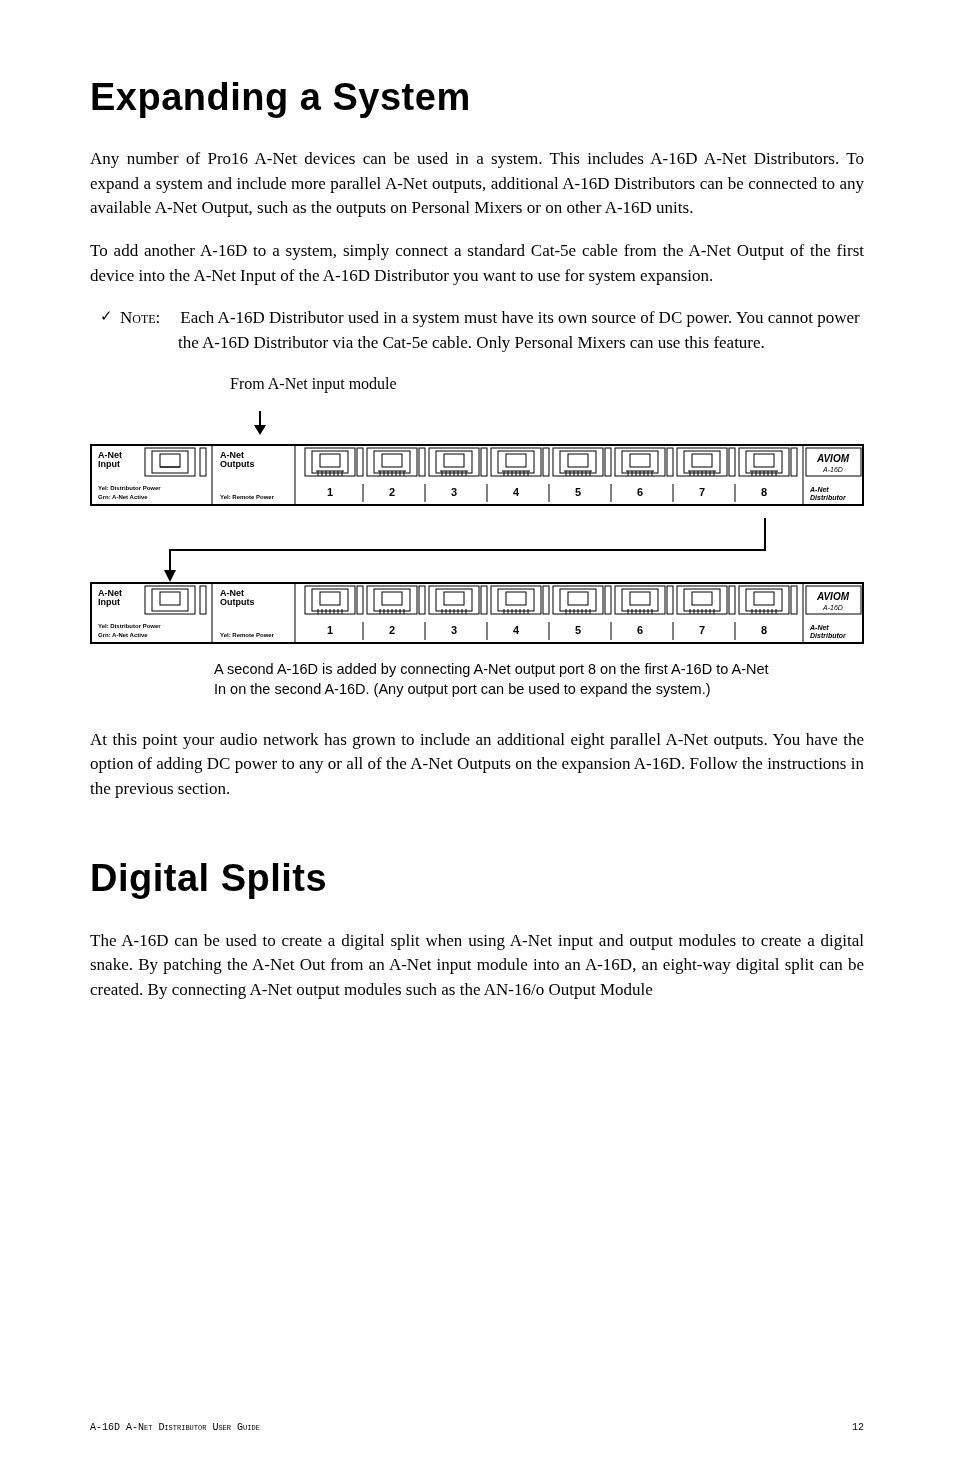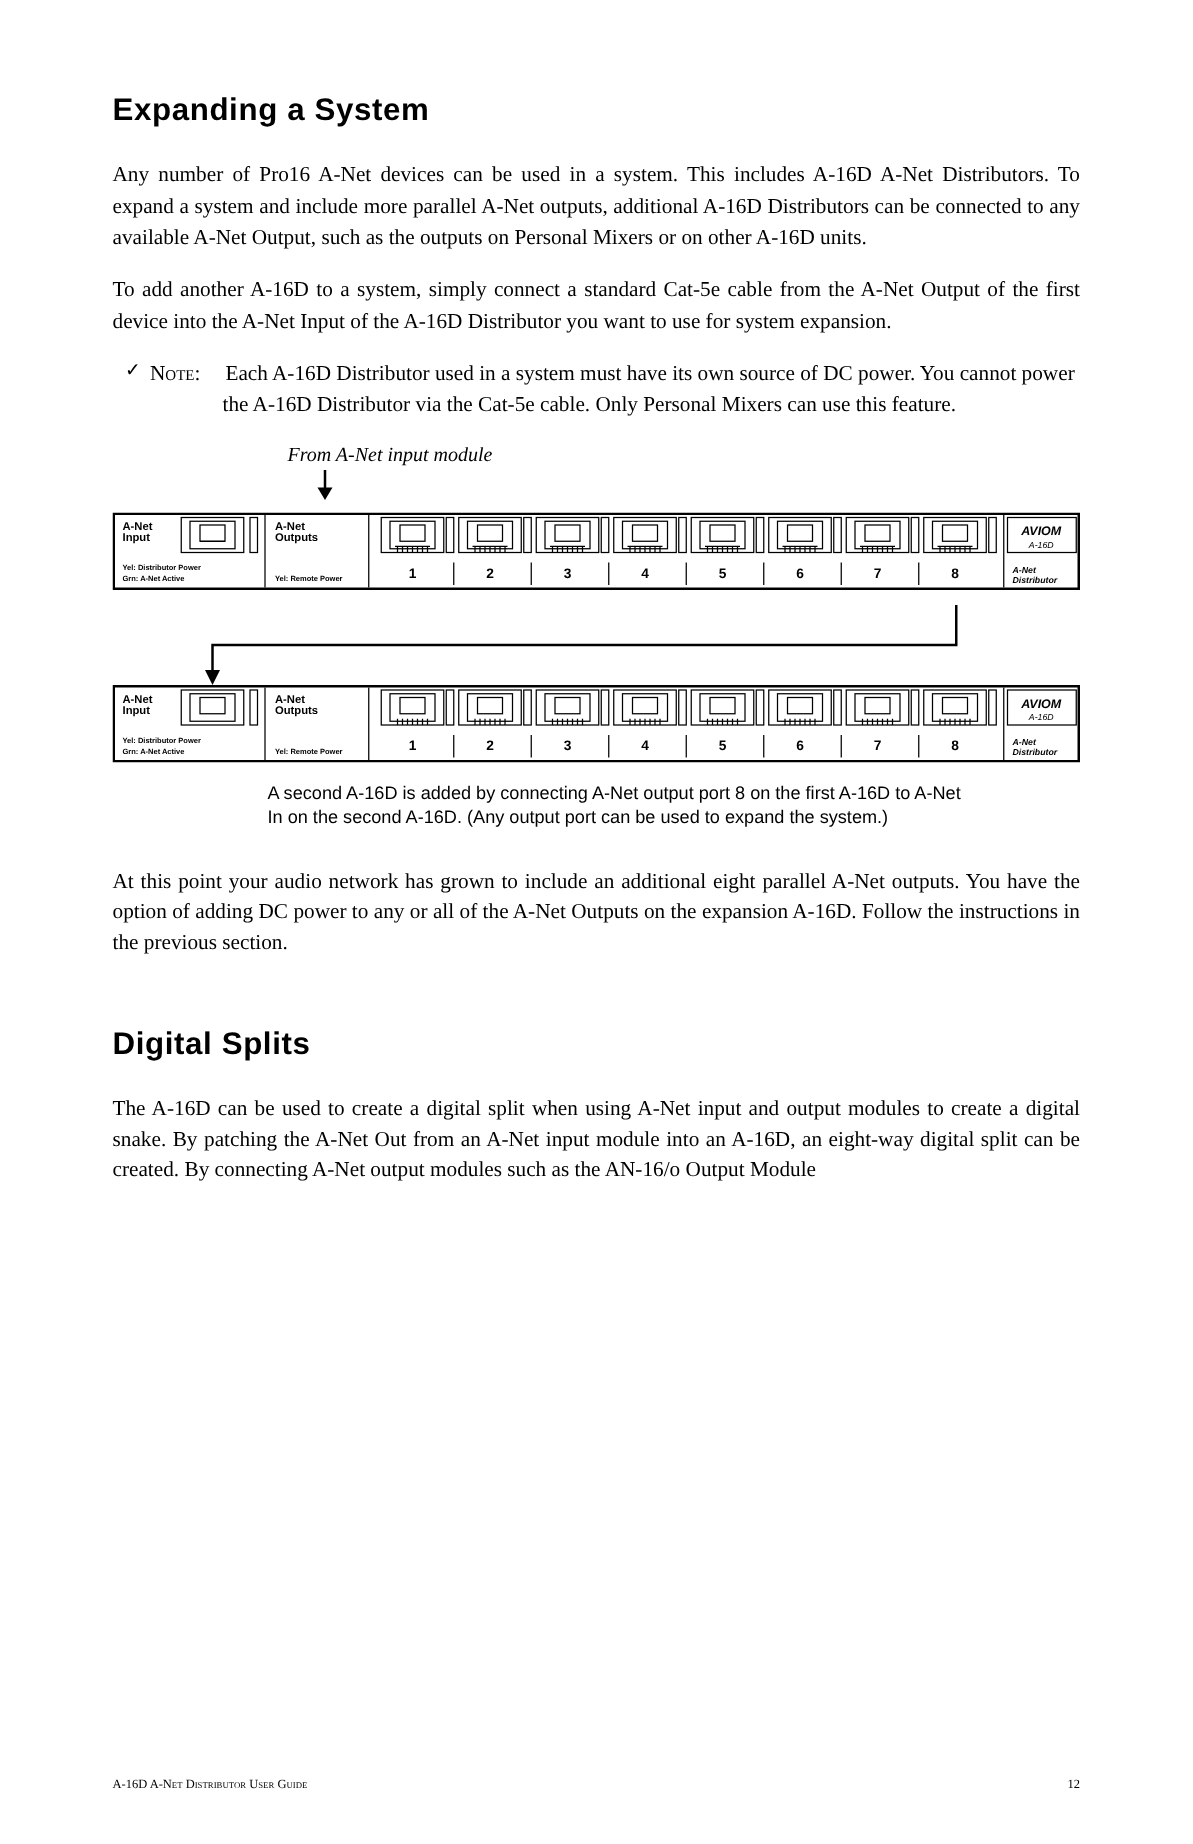--- a/index.html
+++ b/index.html
@@ -9,21 +9,21 @@
       height: 1475px;
       background: #fff;
       color: #000;
       padding: 70px 90px 40px 90px;
       font-size: 17px;
       line-height: 1.45;
     }
     h1 {
       font-family: 'Arial Black', Arial, sans-serif;
       font-weight: 900;
-      font-size: 25px;
+      font-size: 38px;
       letter-spacing: 0.5px;
       margin-bottom: 22px;
     }
     h1.second { margin-top: 50px; }
     p.body {
       text-align: justify;
       margin-bottom: 18px;
     }
     .note {
       display: flex;
@@ -43,23 +43,22 @@
     }
     .note-text {
       display: block;
       padding-left: 58px;
       text-indent: -58px;
     }
     .note-body {
       flex: 1;
     }
     .diagram-caption-top {
-      font-style: italic;
       margin-left: 140px;
-      margin-bottom: 0;
+      margin-bottom: 16px;
       font-size: 16px;
     }
     .arrow-down {
       margin-left: 160px;
       margin-bottom: 2px;
     }
     .diagram-block {
       margin-bottom: 12px;
     }
     .unit-svg { display: block; }
@@ -71,21 +70,21 @@
       line-height: 1.35;
       width: 560px;
     }
     .footer {
       position: absolute;
       bottom: 40px;
       left: 90px;
       right: 90px;
       display: flex;
       justify-content: space-between;
-      font-family: Liberation Serif, serif;
+      font-family: Liberation Mono, monospace;
       font-size: 10px;
       font-variant: small-caps;
     }
   </style>
 </head>
 <body>
 
 <h1>Expanding a System</h1>
 
 <p class="body">Any number of Pro16 A-Net devices can be used in a system. This includes A-16D A-Net Distributors. To expand a system and include more parallel A-Net outputs, additional A-16D Distributors can be connected to any available A-Net Output, such as the outputs on Personal Mixers or on other A-16D units.</p>

